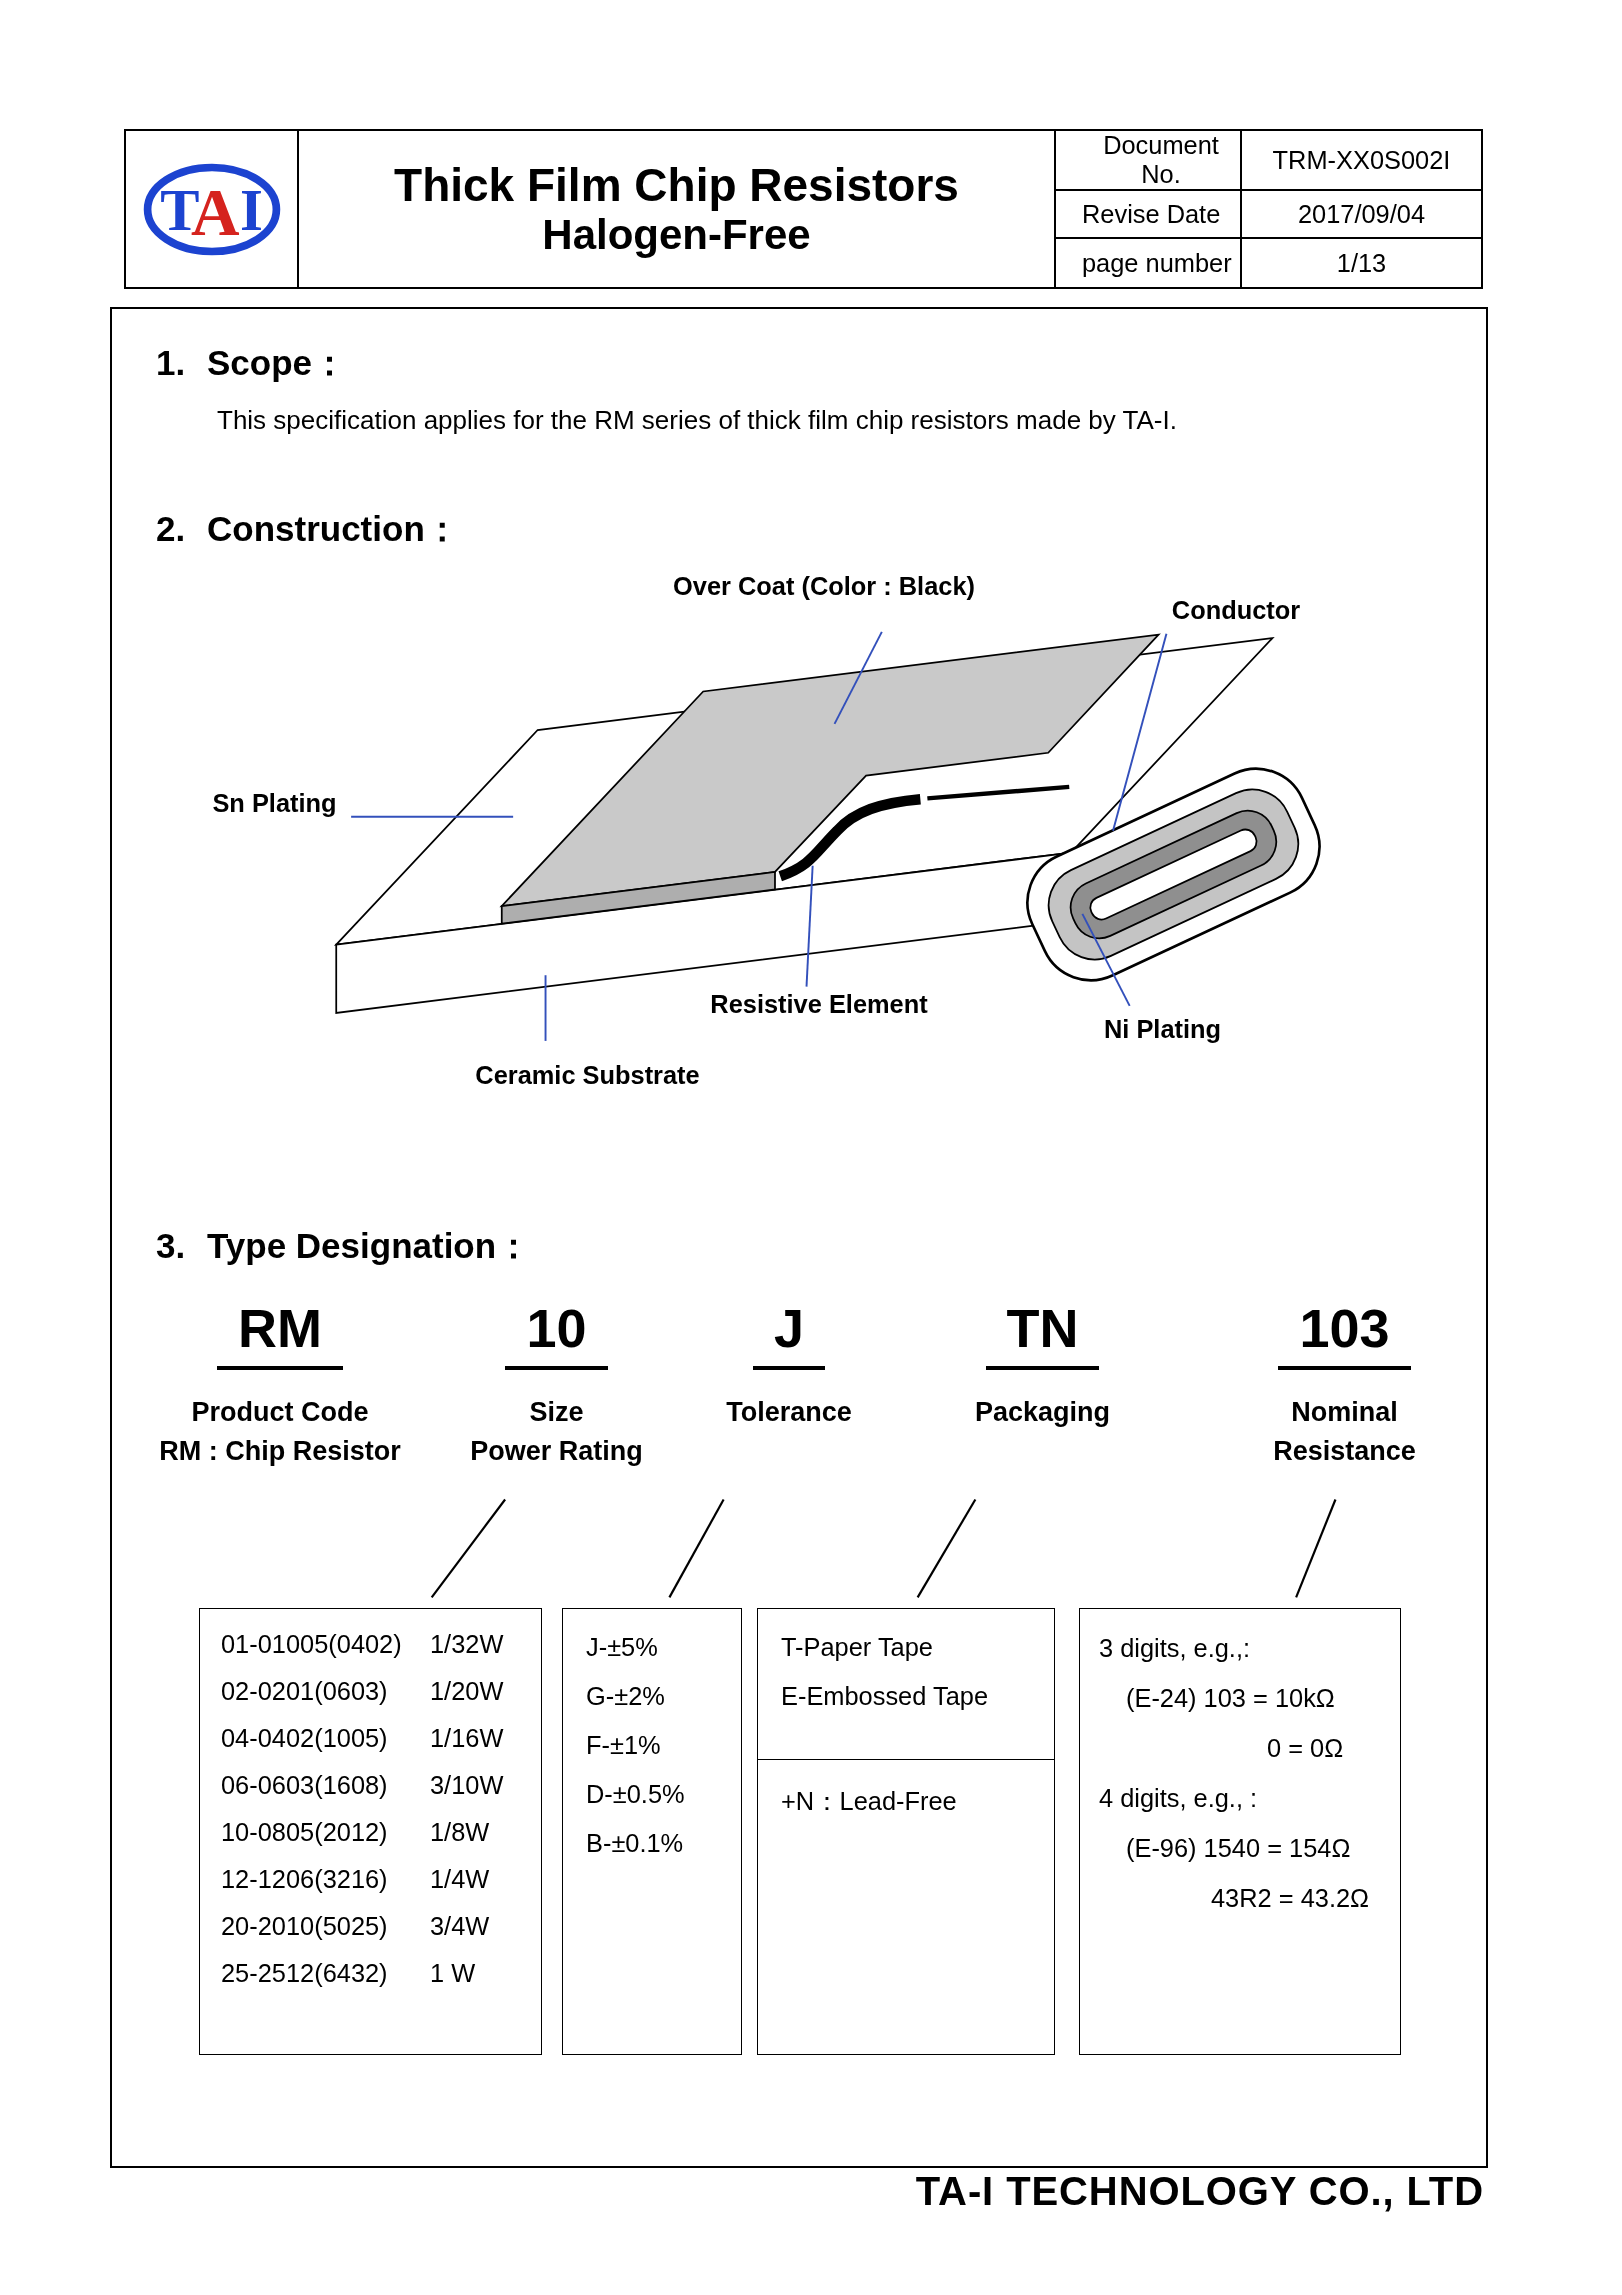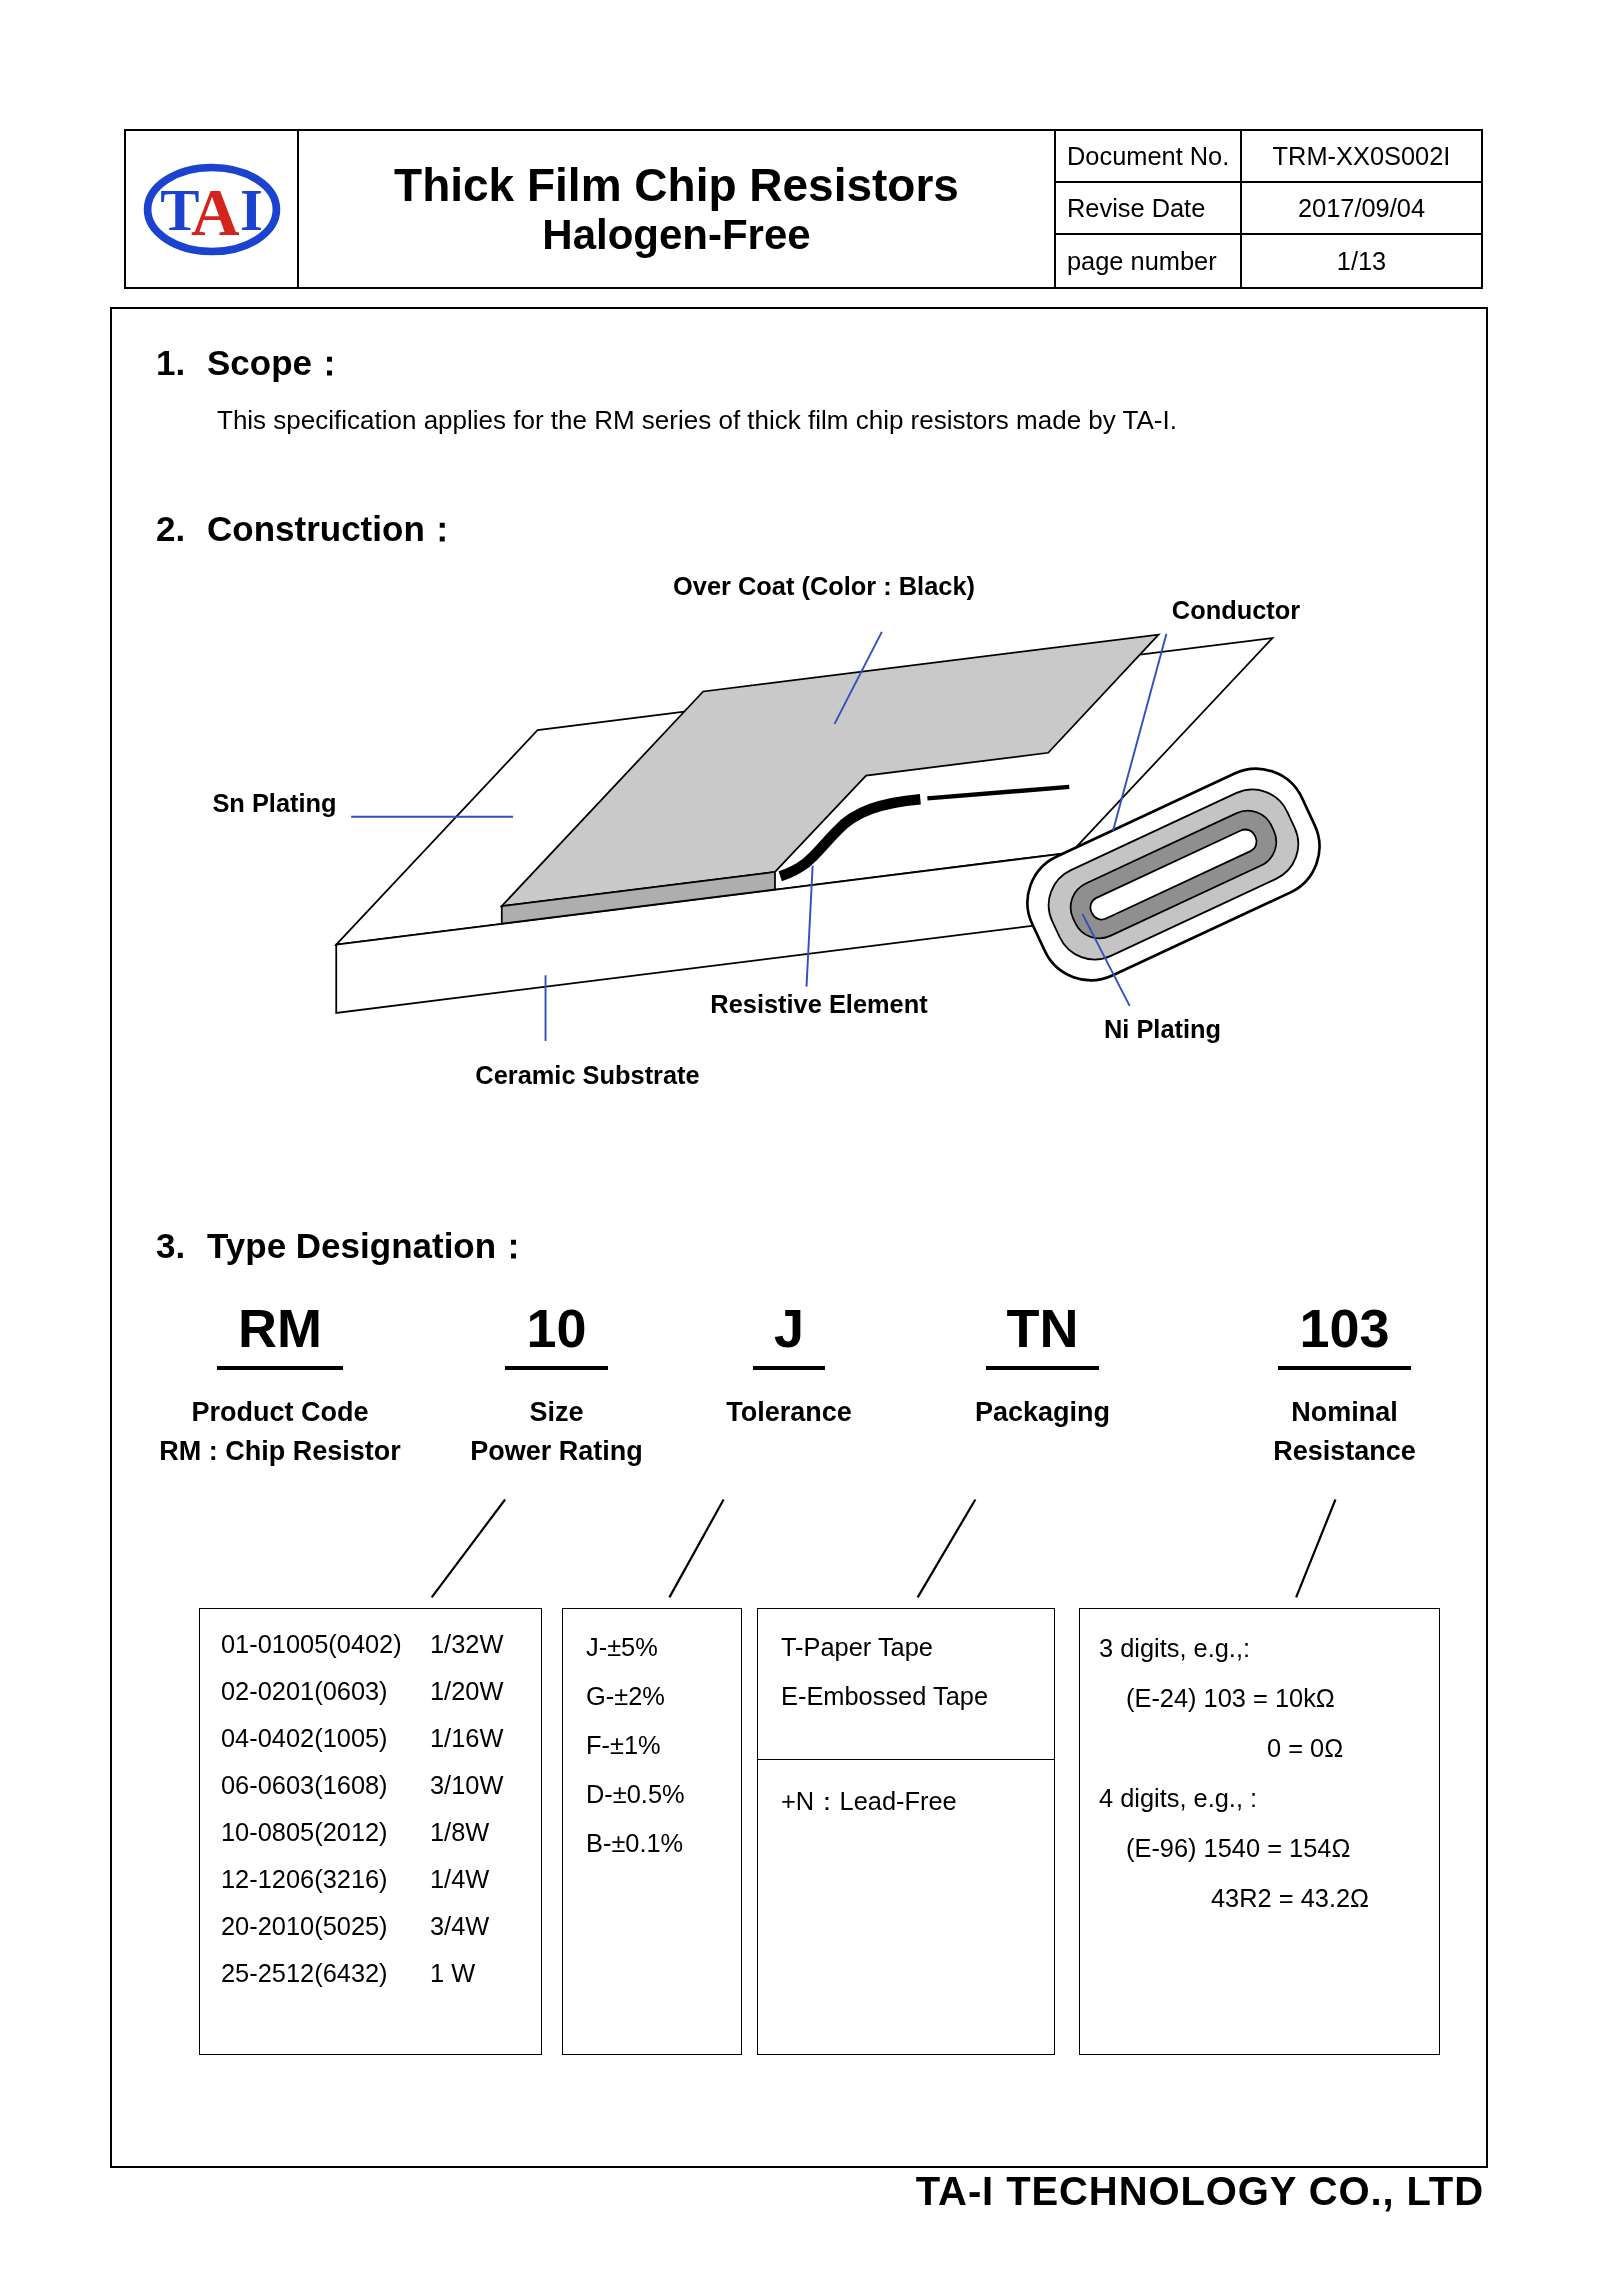--- a/index.html
+++ b/index.html
@@ -20,21 +20,21 @@
   .lg-red  { fill:#d5231e; font-family:"Liberation Serif", serif; font-weight:bold; font-size:96px; }
   .title-cell { flex:1; display:flex; flex-direction:column; justify-content:center;
     text-align:center; line-height:1.12; }
   .title1 { font-size:46px; font-weight:bold; }
   .title2 { font-size:39px; font-weight:bold; }
   .title3 { font-size:42px; font-weight:bold; }
   .doc-table { width:427px; border-left:2.6px solid #000; box-sizing:border-box;
     display:grid; grid-template-columns:186px 1fr; grid-template-rows:1fr 1fr 1fr;
     font-size:25.4px; }
   .dt-label { border-right:2.6px solid #000; border-bottom:2.6px solid #000;
-    display:flex; align-items:center; padding-left:11px; box-sizing:border-box; }
+    display:flex; align-items:center; padding-left:26px; box-sizing:border-box;text-align:center; }
   .dt-value { border-bottom:2.6px solid #000; display:flex; align-items:center;
     justify-content:center; box-sizing:border-box; }
   .dt-last { border-bottom:none; }
 
   
   .main-box { position:absolute; left:110px; top:307px; width:1378px; height:1861px;
     border:2.6px solid #000; box-sizing:border-box; }
 
   .sec-heading { position:absolute; font-size:35px; font-weight:bold; white-space:nowrap; }
   .sec-heading .num { display:inline-block; width:51px; }
@@ -62,21 +62,21 @@
     border-bottom:4.4px solid #000; padding:0 21px 7px; }
   .td-labels { margin-top:23px; font-size:27px; font-weight:bold; line-height:39px; }
 
   .diag-lines { position:absolute; left:175px; top:1489px; }
 
   .box { position:absolute; top:1608px; height:447px; border:1.8px solid #000;
     box-sizing:border-box; font-size:25.4px; }
   .box1 { left:199px;  width:343px; padding:12.3px 0 0 21px; }
   .box2 { left:562px;  width:180px; padding:14px 0 0 23px; line-height:49px; }
   .box3 { left:757px;  width:298px; }
-  .box4 { left:1079px; width:361px; padding:14px 12px 0 0; line-height:50px; }
+  .box4 { left:1079px; width:322px; padding:14px 12px 0 0; line-height:50px; }
   .sz-row { display:flex; line-height:47px; }
   .sz-code { width:209px; }
   .pkg-top { height:151px; border-bottom:1.8px solid #000; box-sizing:border-box;
     padding:14px 0 8px 23px; line-height:49px; }
   .pkg-bottom { padding:24.5px 0 0 23px; }
   .ind-a { padding-left:19px; }
   .ind-b { padding-left:46px; }
   .ind-c { padding-left:187px; }
   .ind-d { padding-left:131px; }
 

